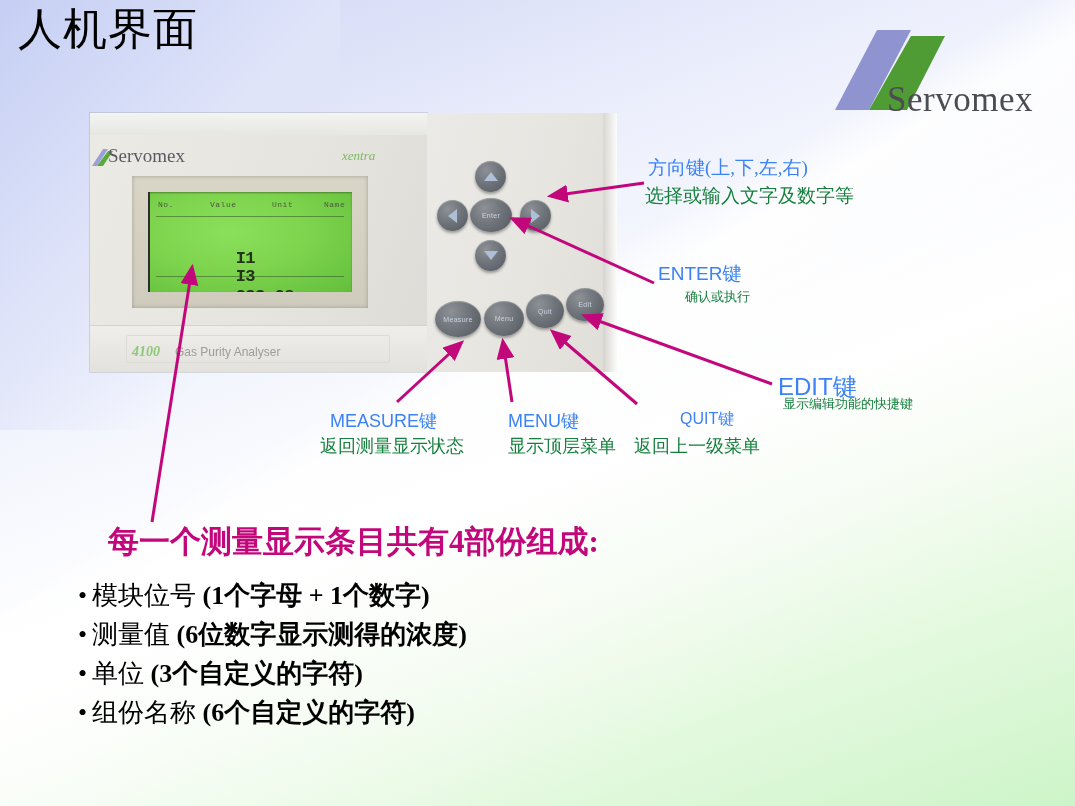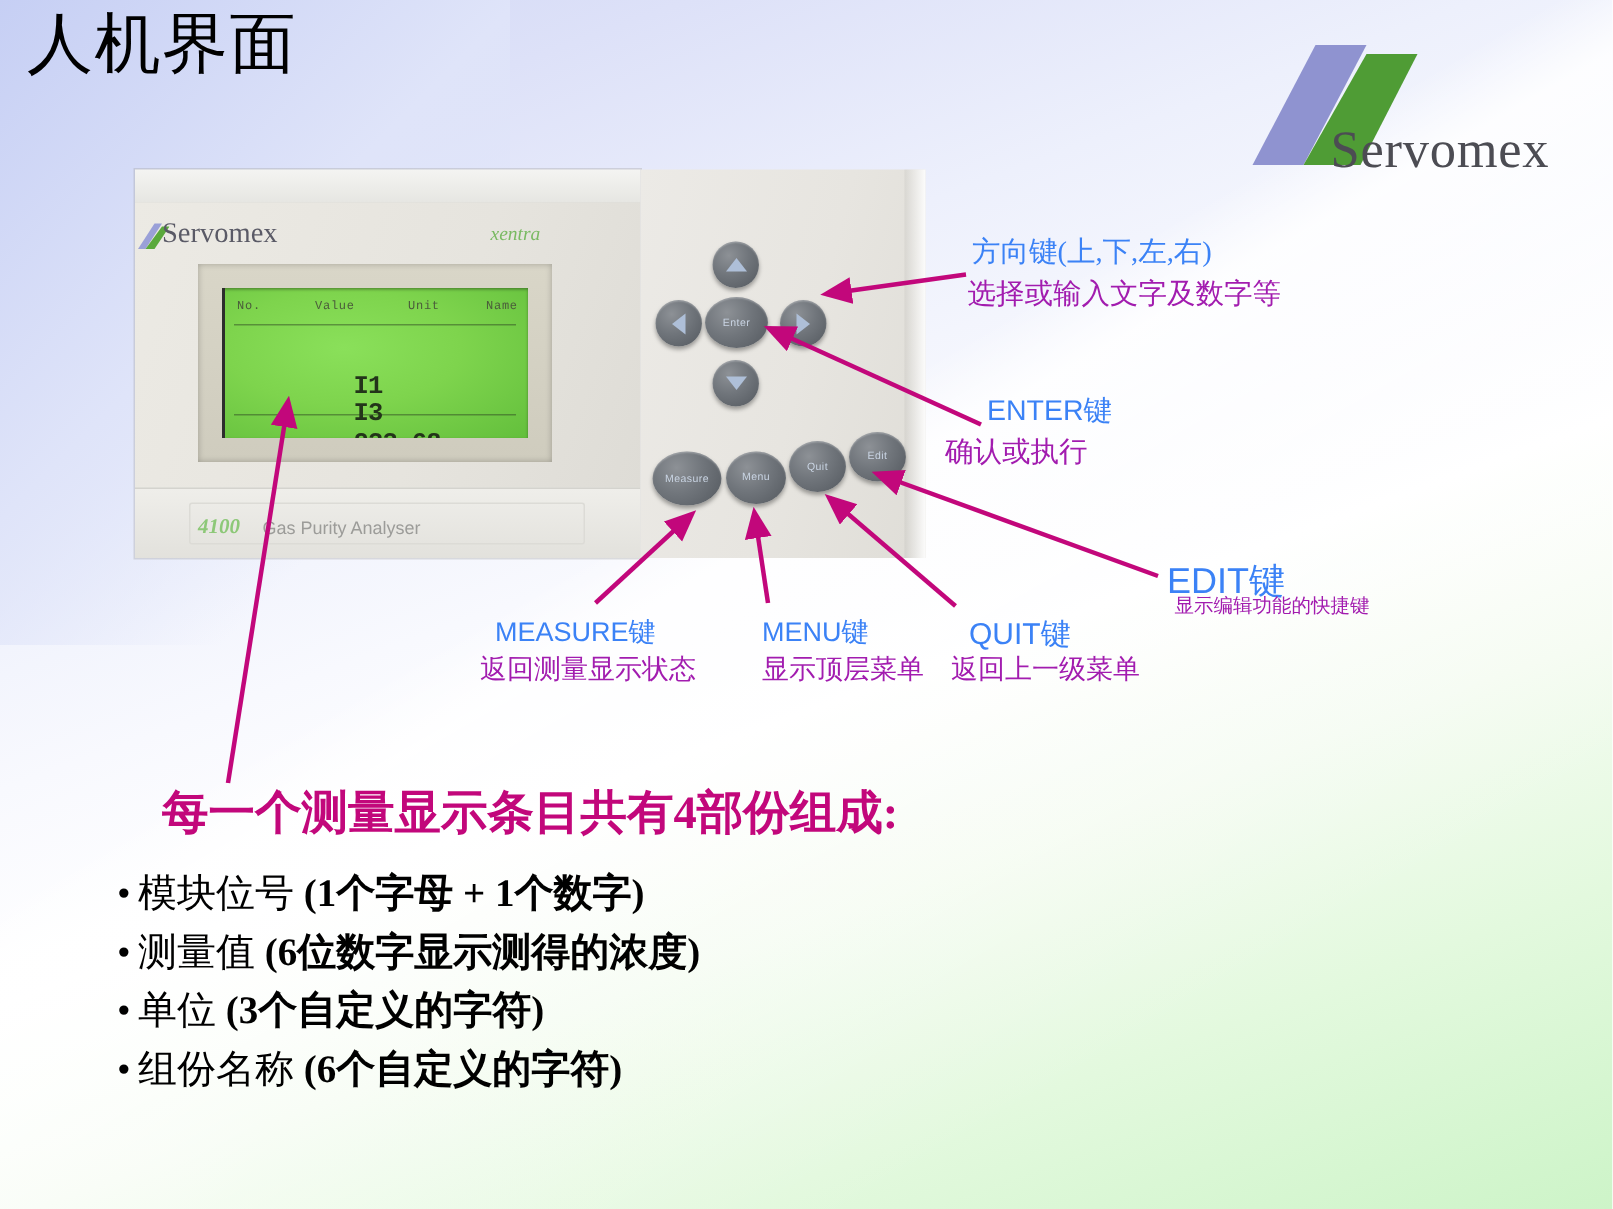--- a/index.html
+++ b/index.html
@@ -46,21 +46,21 @@
     box-shadow:0 0 0 1px rgba(160,160,160,.35);
     overflow:hidden;
   }
   #an-topbar{position:absolute;left:0;top:0;width:100%;height:22px;
     background:linear-gradient(#f4f4f2,#e6e6e2);border-bottom:1px solid #d6d6d2;}
   #an-body{position:absolute;left:0;top:22px;width:100%;height:190px;
     background:linear-gradient(110deg,#eceae4 0%,#e6e4de 60%,#dedcd6 100%);}
   #an-brand{position:absolute;left:18px;top:32px;font-size:19px;color:#5a5a66;
      font-family:"Liberation Serif",serif;}
   #an-brand-mark{position:absolute;left:1px;top:35px;width:22px;height:19px;}
-  #an-xentra{position:absolute;left:237px;top:35px;font-size:13px;color:#7aba63;
+  #an-xentra{position:absolute;left:252px;top:35px;font-size:13px;color:#7aba63;
      font-style:italic;font-family:"Liberation Serif",serif;}
 
   #lcd-bezel{
     position:absolute;left:42px;top:63px;width:236px;height:132px;
     background:linear-gradient(#d9d6c8,#cfccbe);
     padding:16px;box-sizing:border-box;
     box-shadow:inset 0 0 4px rgba(0,0,0,.25);
   }
   #lcd{
     position:relative;width:100%;height:100%;
@@ -107,21 +107,21 @@
   #keypad-panel:after{
     content:"";position:absolute;right:0;top:0;width:14px;height:100%;
     background:linear-gradient(90deg,rgba(0,0,0,.05),rgba(255,255,255,.9));
   }
 
   
   .callout-title{
     position:absolute;color:#3b82f6;font-weight:normal;white-space:nowrap;
   }
   .callout-sub{
-    position:absolute;color:#a21caf;white-space:nowrap;
+    position:absolute;color:#15803d;white-space:nowrap;
     font-family:"Liberation Serif",serif;
   }
   .lat{font-family:"Liberation Sans",sans-serif;}
   .cjk{font-family:"Liberation Serif",serif;}
 
   
   #arrows{position:absolute;left:0;top:0;width:1075px;height:806px;pointer-events:none;}
 
   
   #summary-heading{
@@ -247,38 +247,38 @@
   <line x1="637" y1="404" x2="553" y2="332" stroke="#c2077b" stroke-width="3" marker-end="url(#ah)"></line>
   <line x1="152" y1="522" x2="192" y2="268" stroke="#c2077b" stroke-width="3" marker-end="url(#ah)"></line>
 </svg>
 
 <div class="callout-title cjk" style="left:648px;top:155px;font-size:19px">方向键(上,下,左,右)</div>
 <div class="callout-sub" style="left:645px;top:183px;font-size:19px">选择或输入文字及数字等</div>
 
 <div class="callout-title" style="left:658px;top:261px;font-size:19px">
   <span class="lat">ENTER</span><span class="cjk">键</span>
 </div>
-<div class="callout-sub" style="left:630px;top:288px;font-size:19px">确认或执行</div>
+<div class="callout-sub" style="left:685px;top:288px;font-size:13px">确认或执行</div>
 
 <div class="callout-title" style="left:778px;top:371px;font-size:24px">
   <span class="lat">EDIT</span><span class="cjk">键</span>
 </div>
 <div class="callout-sub" style="left:783px;top:395px;font-size:13px">显示编辑功能的快捷键</div>
 
 <div class="callout-title" style="left:330px;top:409px;font-size:18px">
   <span class="lat">MEASURE</span><span class="cjk">键</span>
 </div>
 <div class="callout-sub" style="left:320px;top:434px;font-size:18px">返回测量显示状态</div>
 
 <div class="callout-title" style="left:508px;top:409px;font-size:18px">
   <span class="lat">MENU</span><span class="cjk">键</span>
 </div>
 <div class="callout-sub" style="left:508px;top:434px;font-size:18px">显示顶层菜单</div>
 
-<div class="callout-title" style="left:646px;top:409px;font-size:20px">
+<div class="callout-title" style="left:680px;top:409px;font-size:16px">
   <span class="lat">QUIT</span><span class="cjk">键</span>
 </div>
 <div class="callout-sub" style="left:634px;top:434px;font-size:18px">返回上一级菜单</div>
 
 <div id="summary-heading">每一个测量显示条目共有4部份组成:</div>
 
 <div class="bullet-row" style="top:578px">
   <span class="bullet-dot">•</span><span>模块位号</span>
   <span class="b-strong">(1个字母 + 1个数字)</span>
 </div>

